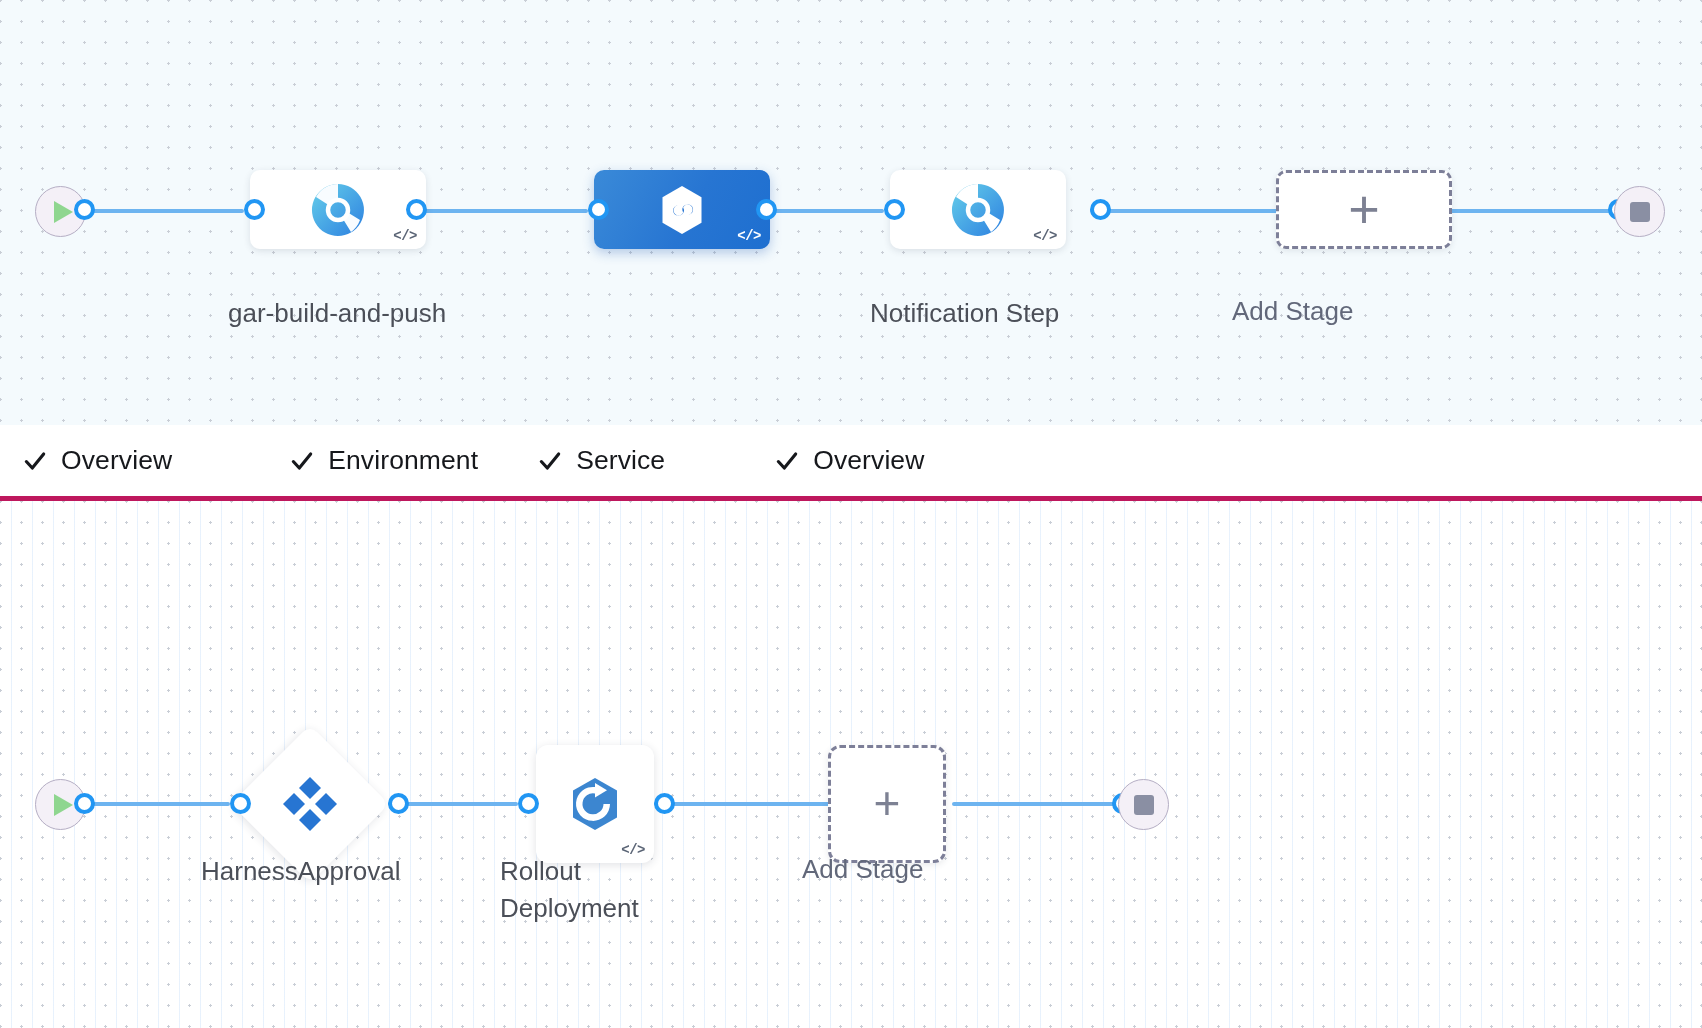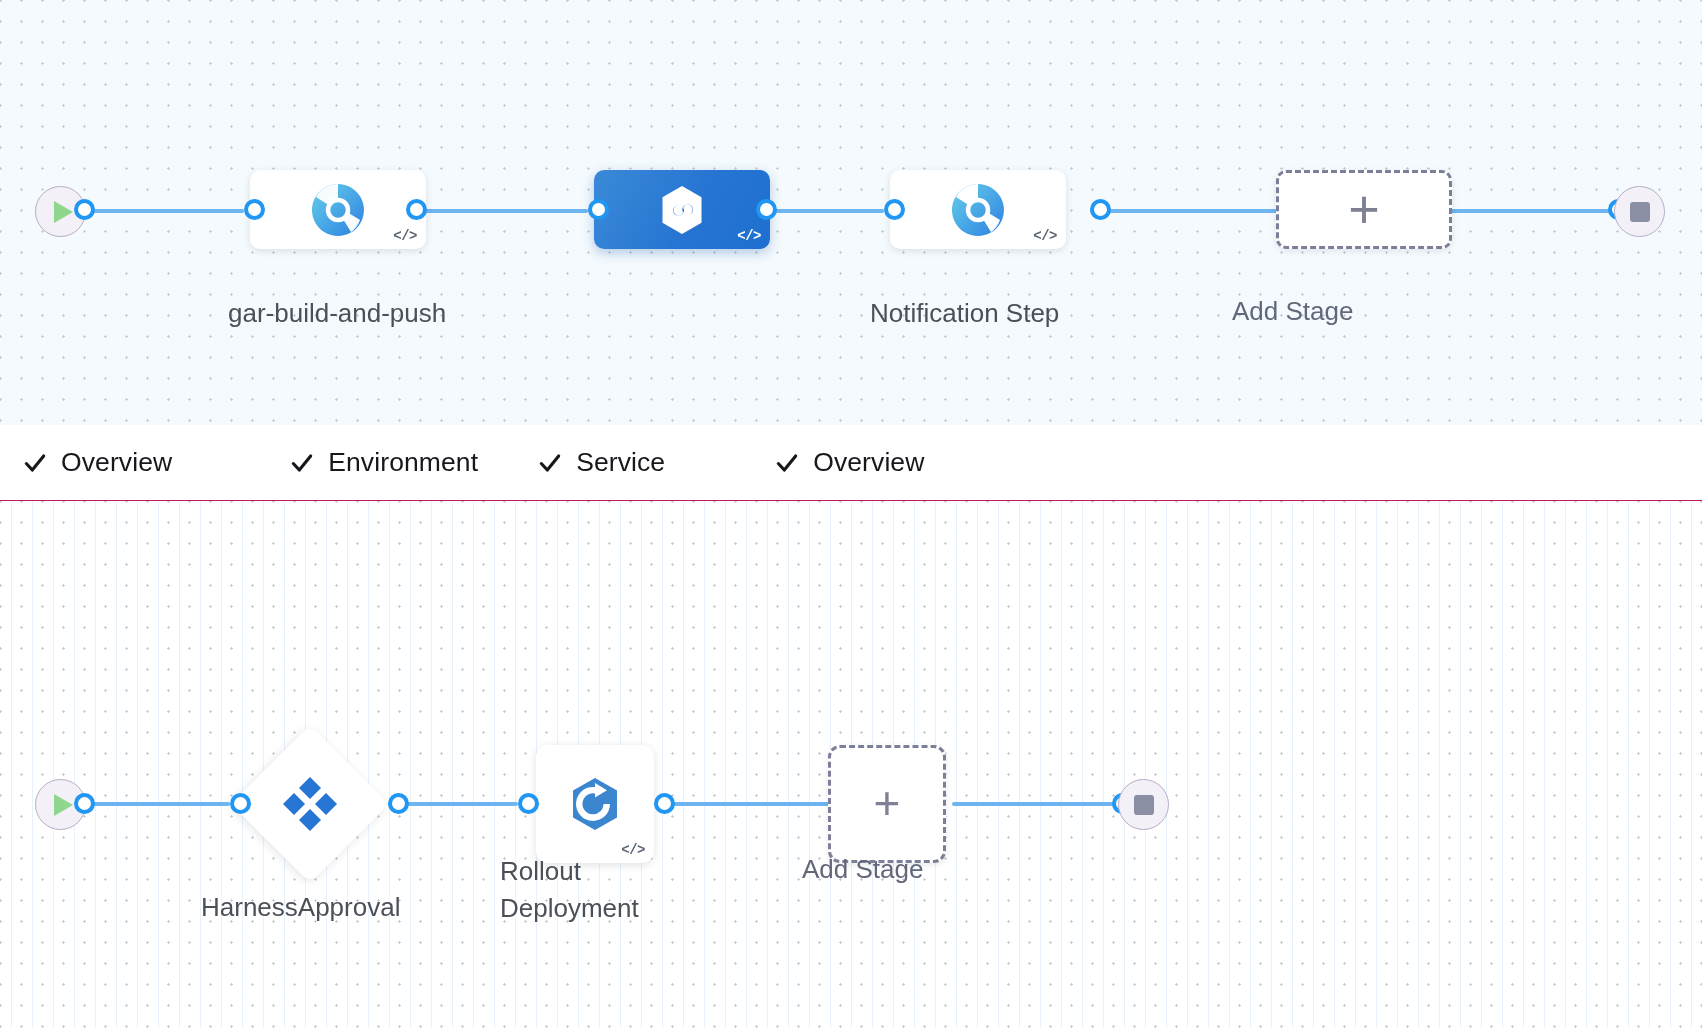--- a/index.html
+++ b/index.html
@@ -23,21 +23,21 @@
     background-position: 11px 11px;
     overflow: hidden;
   }
 
   
   .tab-bar {
     position: relative;
     width: 1702px;
     height: 76px;
     background: #ffffff;
-    border-bottom: 1px solid #be185d;
+    border-bottom: 5px solid #be185d;
     display: flex;
     align-items: center;
     padding-left: 22px;
   }
   .tab {
     display: flex;
     align-items: center;
     height: 76px;
     position: relative;
     padding: 0 0 0 0;
@@ -336,21 +336,21 @@
       <g fill="#2775d2">
         <path d="M31 4 L42 15 L31 26 L20 15 Z"></path>
         <path d="M47 20 L58 31 L47 42 L36 31 Z"></path>
         <path d="M15 20 L26 31 L15 42 L4 31 Z"></path>
         <path d="M31 36 L42 47 L31 58 L20 47 Z"></path>
       </g>
     </svg>
   </div>
   <div class="port" style="left:230px; top:292px;"></div>
   <div class="port" style="left:388px; top:292px;"></div>
-  <div class="node-label" style="left:201px; top:352px; width:215px;margin-top:36px;">HarnessApproval</div>
+  <div class="node-label" style="left:201px; top:352px; width:215px;">HarnessApproval</div>
 
   <div class="step-card" style="left:536px; top:244px;">
     <svg width="62" height="62" viewBox="0 0 62 62">
       <path d="M31 5 L53 17.5 L53 44.5 L31 57 L9 44.5 L9 17.5 Z" fill="#3c86d0"></path>
       <path d="M31 14 A17 17 0 1 0 46 31 L39.5 31 A10.5 10.5 0 1 1 31 20.5 Z" fill="#ffffff"></path>
       <path d="M31 10 L31 24.5 L43 17.3 Z" fill="#ffffff"></path>
     </svg>
     <span class="code-mark">&lt;/&gt;</span>
   </div>
   <div class="port" style="left:518px; top:292px;"></div>

